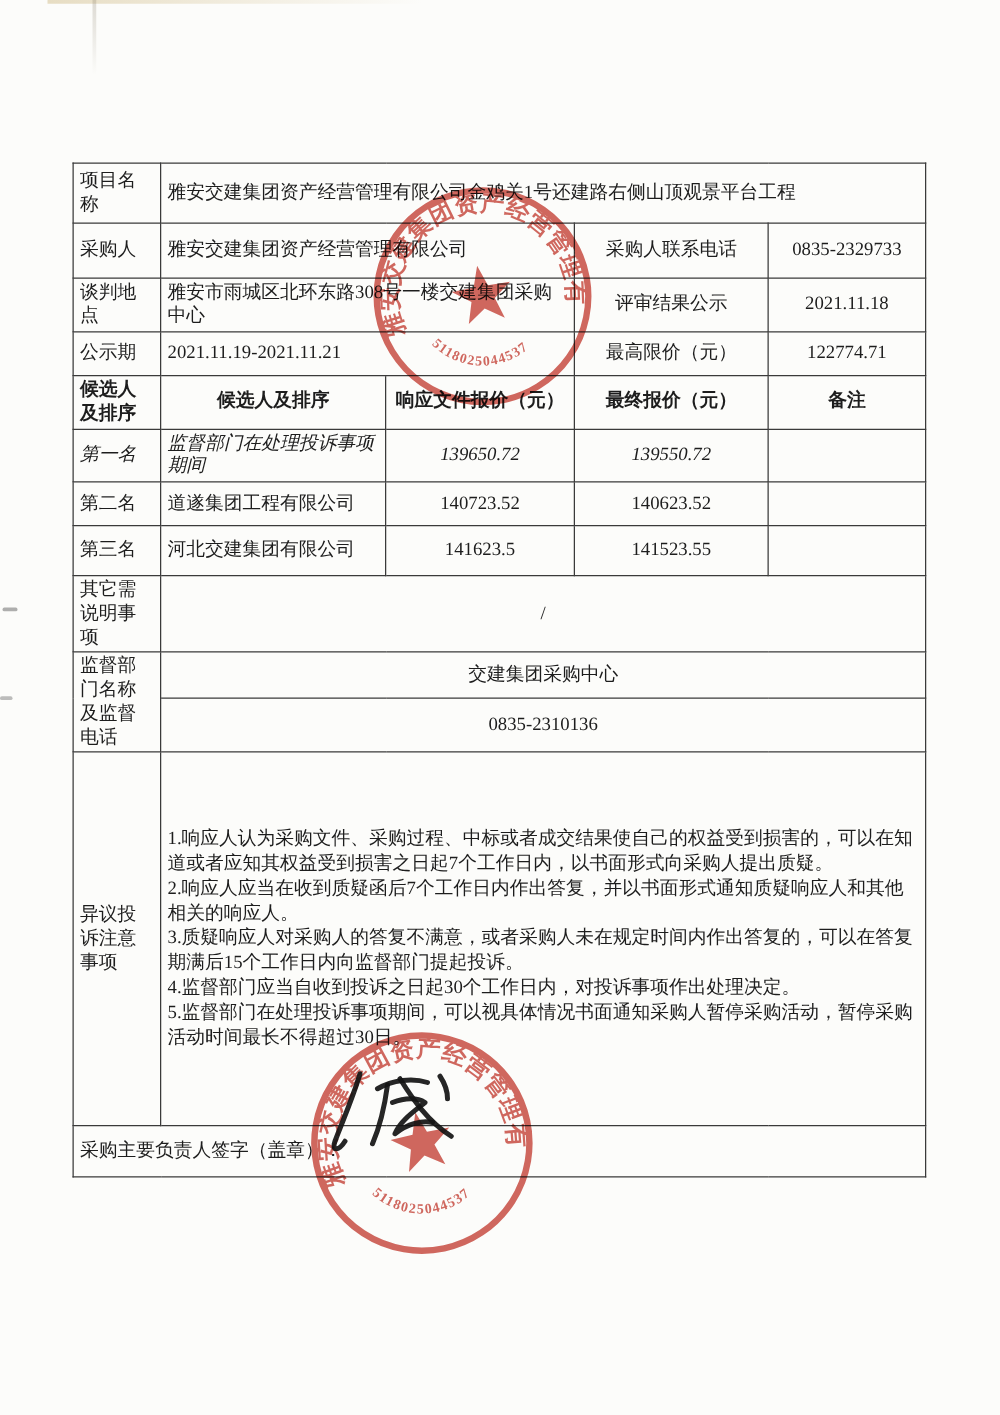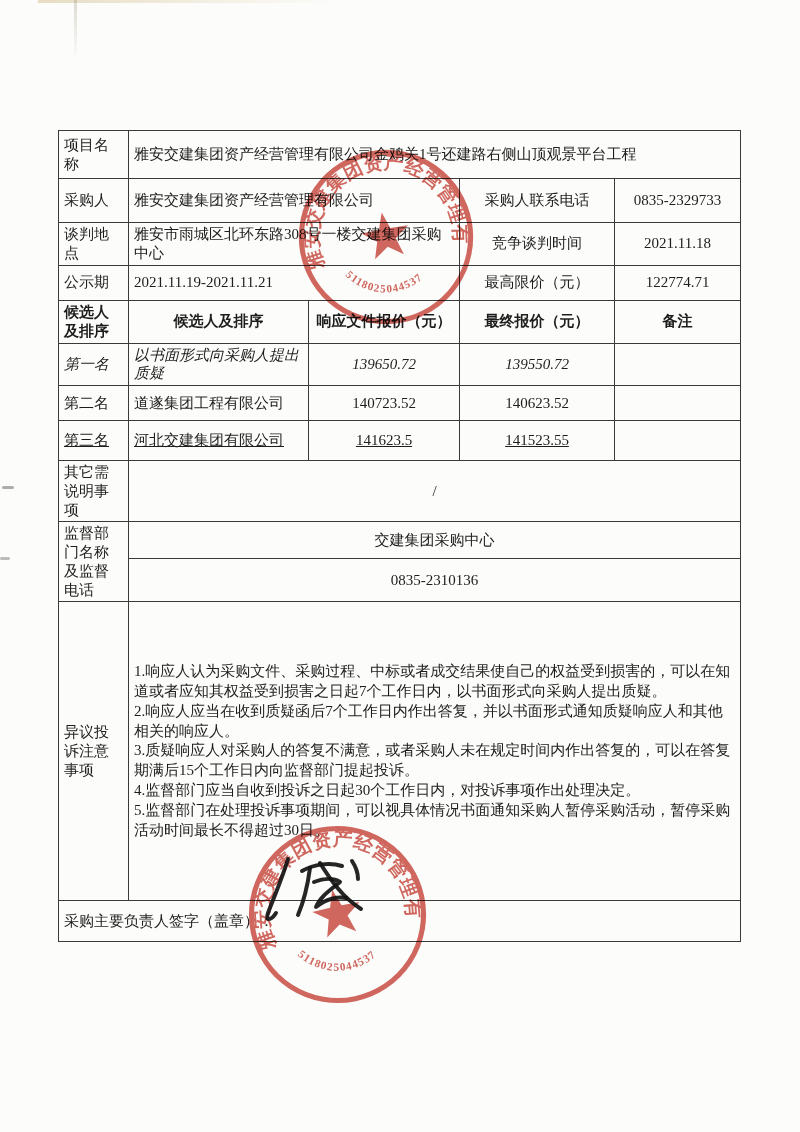--- a/index.html
+++ b/index.html
@@ -32,21 +32,21 @@
   }
   table.doc td {
     border:1.7px solid #3a3a3a; padding:2px 5px; vertical-align:middle;
     overflow:hidden; word-break:break-all;
   }
   td.lab { padding:2px 2px 2px 4px; text-align:left; }
   td.ctr { text-align:center; }
   td.val { text-align:left; }
   tr.r1  { height:48px; } tr.r2  { height:44px; } tr.r3  { height:38px; }
   tr.r4  { height:35px; } tr.r5  { height:43px;font-weight:bold; } tr.r6  { height:40px;font-style:italic; }
-  tr.r7  { height:35px; } tr.r8  { height:40px;text-decoration:underline; } tr.r9  { height:45px;margin-left:45px; }
+  tr.r7  { height:35px; } tr.r8  { height:40px; } tr.r9  { height:45px;margin-left:45px; }
   tr.r10a{ height:37px; } tr.r10b{ height:43px; } tr.r11 { height:299px; }
   tr.r12 { height:41px; }
   td.notes { padding:6px 8px 6px 9px; }
   td.notes p { margin:0; line-height:1.32; text-align:left; }
   td.sig-row { padding-left:4px; }
 
   
   .seal { position:absolute; color:#c8473d; mix-blend-mode:multiply; opacity:.82; }
   .seal-top    { left:288px; top:145px; width:196px; height:184px; transform:rotate(-10deg); }
   .seal-bottom { left:241px; top:821px; width:193px; height:187px; transform:rotate(-12deg); }
@@ -82,39 +82,39 @@
       </tr>
       <tr class="r2">
         <td class="lab">采购人</td>
         <td class="val" colspan="2">雅安交建集团资产经营管理有限公司</td>
         <td class="ctr">采购人联系电话</td>
         <td class="ctr">0835-2329733</td>
       </tr>
       <tr class="r3">
         <td class="lab">谈判地点</td>
         <td class="val" colspan="2">雅安市雨城区北环东路308号一楼交建集团采购中心</td>
-        <td class="ctr">竞争谈判时间</td>
+        <td class="ctr">评审结果公示</td>
         <td class="ctr">2021.11.18</td>
       </tr>
       <tr class="r4">
         <td class="lab">公示期</td>
         <td class="val" colspan="2">2021.11.19-2021.11.21</td>
         <td class="ctr">最高限价（元）</td>
         <td class="ctr">122774.71</td>
       </tr>
       <tr class="r5">
         <td class="lab">候选人及排序</td>
         <td class="ctr">候选人及排序</td>
         <td class="ctr">响应文件报价（元）</td>
         <td class="ctr">最终报价（元）</td>
         <td class="ctr">备注</td>
       </tr>
       <tr class="r6">
         <td class="lab">第一名</td>
-        <td class="val">以书面形式向采购人提出质疑</td>
+        <td class="val">监督部门在处理投诉事项期间</td>
         <td class="ctr">139650.72</td>
         <td class="ctr">139550.72</td>
         <td class="ctr"></td>
       </tr>
       <tr class="r7">
         <td class="lab">第二名</td>
         <td class="val">道遂集团工程有限公司</td>
         <td class="ctr">140723.52</td>
         <td class="ctr">140623.52</td>
         <td class="ctr"></td>

